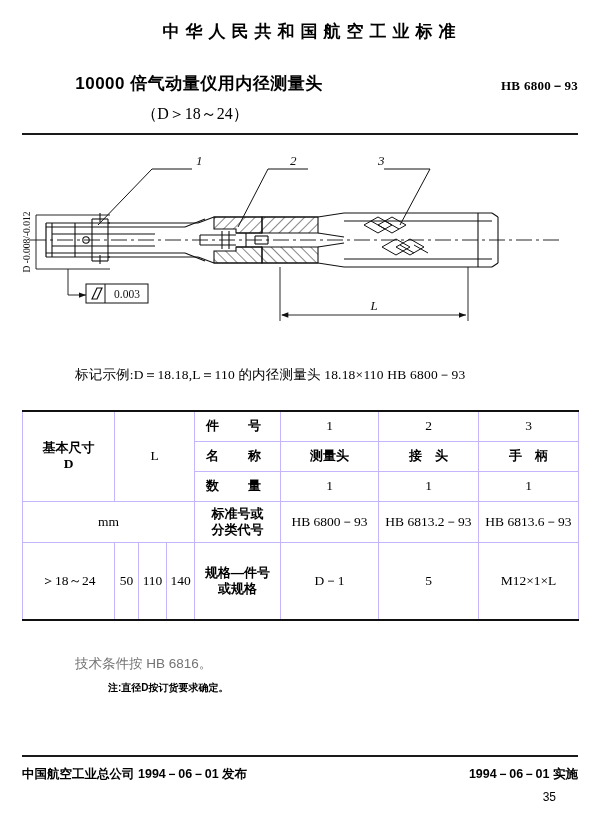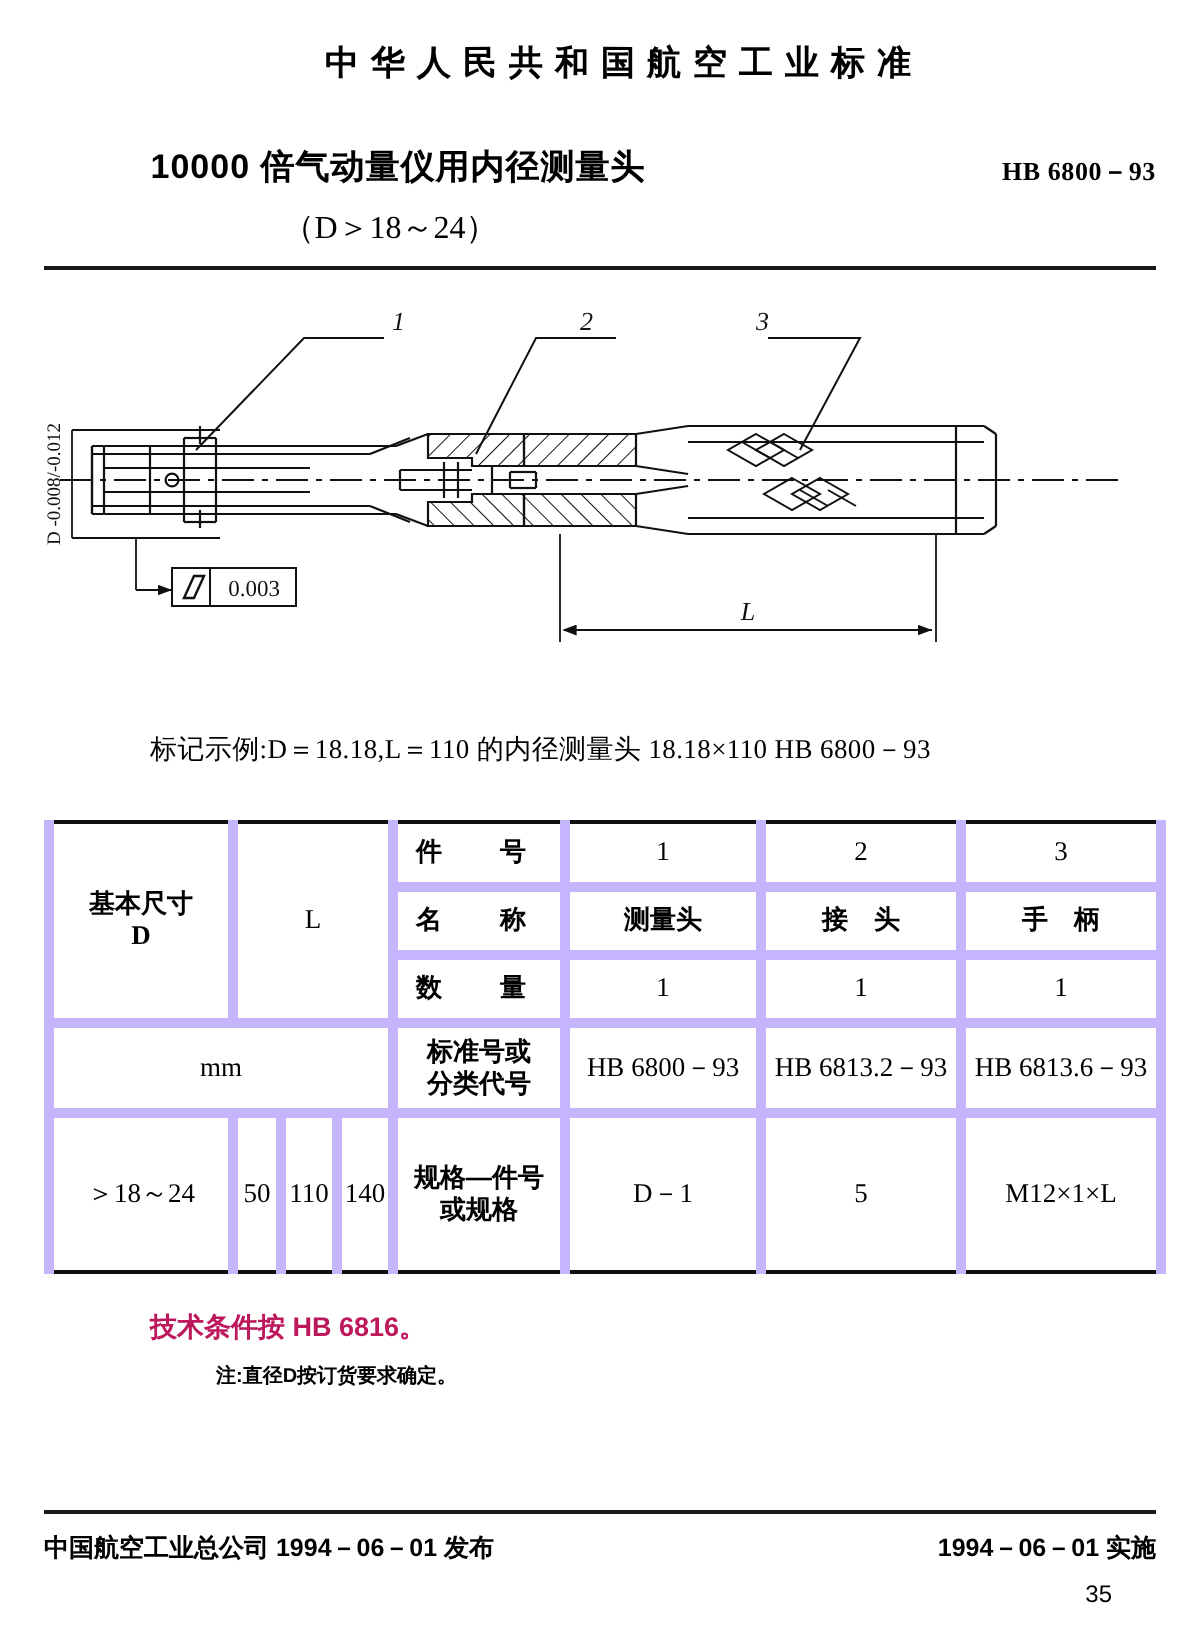--- a/index.html
+++ b/index.html
@@ -110,21 +110,21 @@
     top: 410px;
     left: 22px;
     width: 556px;
     border-collapse: collapse;
     table-layout: fixed;
     font-size: 13px;
     font-family: "Liberation Serif", "DejaVu Serif", serif;
     color: #000;
   }
   .spec-table td {
-    border: 5px solid #c4b5fd;
+    border: 1px solid #c4b5fd;
     text-align: center;
     vertical-align: middle;
     padding: 2px 1px;
     line-height: 1.25;
   }
   .spec-table .outer-top { border-top: 2px solid #111; }
   .spec-table .outer-bot { border-bottom: 2px solid #111; }
   .cjk {
     font-family: "Liberation Sans", "DejaVu Sans", sans-serif;
     font-weight: bold;
@@ -142,23 +142,23 @@
   .row-h1 td { height: 25px; }
   .row-h2 td { height: 36px; }
   .row-h3 td { height: 72px; }
 
   
   .tech-cond {
     position: absolute;
     top: 655px;
     left: 75px;
     font-family: "Liberation Sans", "DejaVu Sans", sans-serif;
-    font-weight: bold;
+    font-weight: normal;
     font-size: 13.5px;
-    color: #be185d;
+    color: #737373;
   }
   .note {
     position: absolute;
     top: 681px;
     left: 108px;
     font-family: Liberation Sans, sans-serif;
     font-weight: bold;
     font-size: 10px;
     color: #000;
   }

